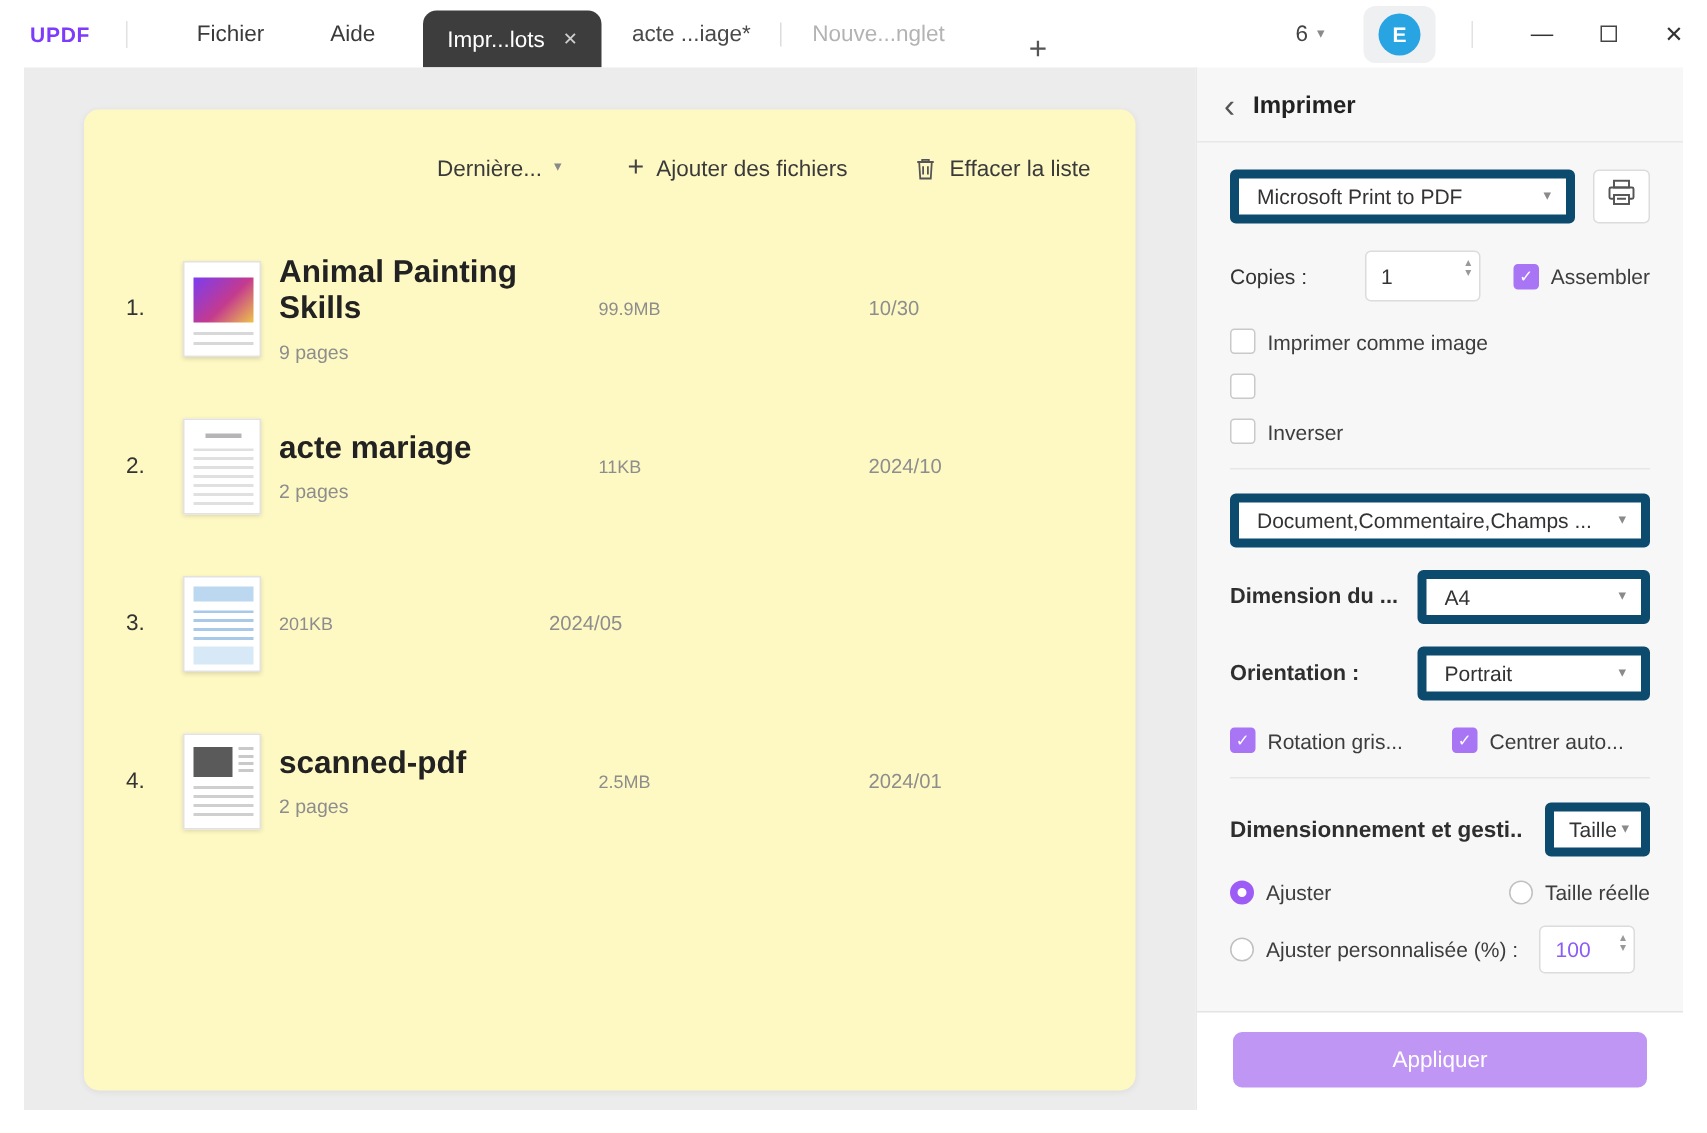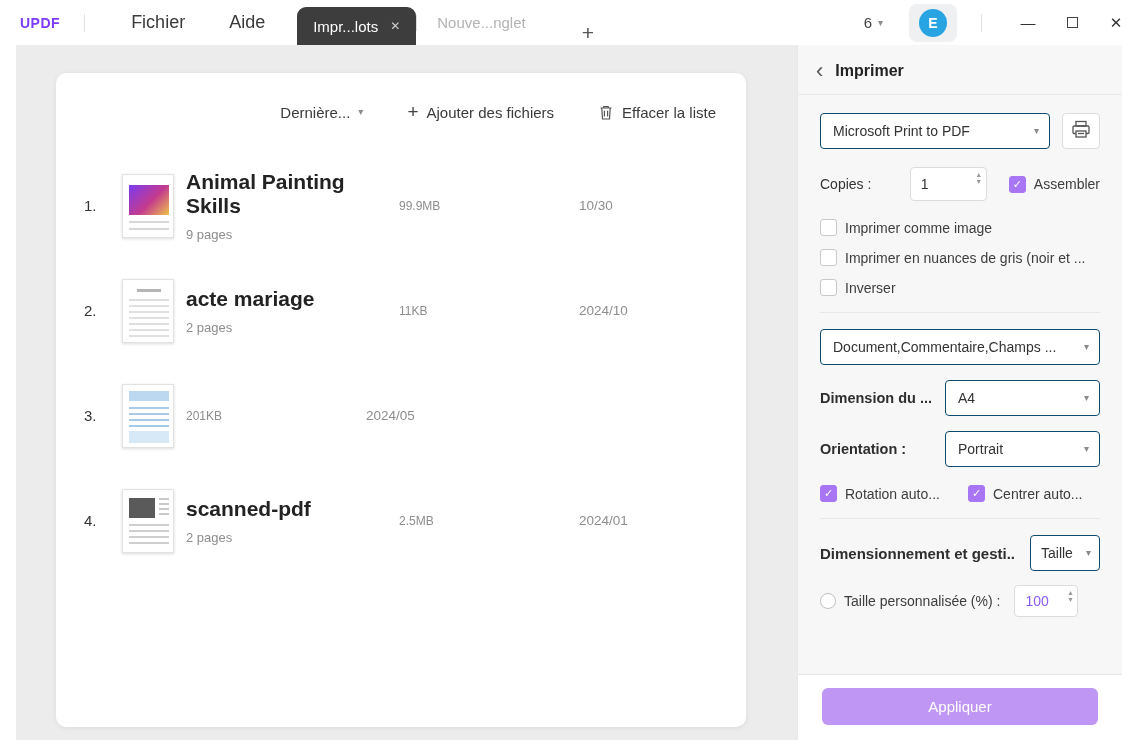--- a/index.html
+++ b/index.html
@@ -5,40 +5,40 @@
   * { margin:0; padding:0; box-sizing:border-box; }
   html,body { width:1138px; height:755px; overflow:hidden; background:#ffffff;
               font-family:"Liberation Sans", sans-serif; color:#333; }
   .app { width:1138px; height:755px; display:flex; flex-direction:column; }
 
   
   .titlebar { height:45px; background:#fff; display:flex; align-items:flex-end; flex:0 0 45px; }
   .tb-inner { display:flex; align-items:center; width:100%; height:45px; }
   .logo { font-weight:800; font-size:14px; color:#7d3bfb; margin-left:20px; letter-spacing:.5px; }
   .vsep { width:1px; height:18px; background:#e2e2e2; margin:0 24px; align-self:center; }
-  .menu-item { font-size:18px; color:#3a3a3a; padding:0 22px; cursor:default; }
+  .menu-item { font-size:15px; color:#3a3a3a; padding:0 22px; cursor:default; }
   .tabs { display:flex; align-items:flex-end; height:45px; margin-left:10px; }
   .tab { display:flex; align-items:center; height:45px; font-size:15px; color:#4a4a4a; padding:0 20px; white-space:nowrap; }
   .tab.active { background:#3d3d3d; color:#fff; border-radius:9px 9px 0 0; height:38px; align-self:flex-end; gap:12px; padding:0 16px; }
   .tab.dim { color:#b3b3b3; }
   .tab-close { font-size:12px; color:#cfcfcf; cursor:pointer; }
   .tab-sep { width:1px; height:16px; background:#dcdcdc; align-self:center; }
   .plus-btn { font-size:21px; color:#555; margin-left:28px; padding:0 8px; }
   .tb-spacer { flex:1; }
   .doc-count { display:flex; align-items:center; gap:6px; font-size:15px; color:#444; margin-right:26px; }
   .caret { font-size:10px; color:#8a8a8a; line-height:1; }
   .avatar-wrap { width:48px; height:38px; background:#eef0f2; border-radius:8px; display:flex; align-items:center; justify-content:center; }
   .avatar { width:28px; height:28px; border-radius:50%; background:#28a4e2; color:#fff; font-size:14px; font-weight:700; display:flex; align-items:center; justify-content:center; }
   .win-btn { width:44px; height:45px; display:flex; align-items:center; justify-content:center; font-size:15px; color:#333; }
   .max-box { width:11px; height:11px; border:1.5px solid #444; }
 
   
   .content { flex:1; display:flex; padding:0 16px 15px 16px; background:#fff; min-height:0; }
   .main-area { flex:1; background:#ececec; display:flex; min-width:0; }
-  .card { flex:1; background:#ffffff; border-radius:10px; margin:28px 51px 13px 40px;
+  .card { flex:1; background:#fef9c3; border-radius:10px; margin:28px 40px 13px 40px;
           box-shadow:0 1px 5px rgba(0,0,0,.07); padding:20px 28px; display:flex; flex-direction:column; overflow:hidden; }
 
   .card-toolbar { display:flex; justify-content:flex-end; align-items:center; gap:44px; padding:8px 2px 16px 0; }
   .tool { display:flex; align-items:center; gap:8px; font-size:15px; color:#3a3a3a; cursor:default; }
   .tool .plus { font-size:19px; color:#444; }
   .tool svg { display:block; }
 
   .file-list { margin-top:14px; }
   .file-row { display:flex; align-items:center; height:105px; }
   .f-index { width:38px; font-size:15px; color:#333; }
@@ -67,21 +67,21 @@
   .f-size { width:180px; font-size:12px; color:#8d8d8d; }
   .f-date { font-size:13.5px; color:#8d8d8d; }
 
   
   .panel { width:325px; flex:0 0 325px; background:#f7f7f8; border-left:1px solid #e8e8e8; display:flex; flex-direction:column; }
   .panel-header { display:flex; align-items:center; gap:12px; padding:17px 22px 14px 18px; border-bottom:1px solid #e8e8e8; }
   .back-chev { font-size:22px; color:#555; line-height:14px; }
   .panel-title { font-size:16px; font-weight:700; color:#222; }
   .panel-body { flex:1; padding:18px 22px 0 22px; overflow:hidden; }
 
-  .select { background:#fff; border:1px solid #0c4a6e; border-radius:4px; height:36px;
+  .select { background:#fff; border:6px solid #0c4a6e; border-radius:4px; height:36px;
             display:flex; align-items:center; justify-content:space-between; padding:0 10px 0 12px;
             font-size:14px; color:#333; white-space:nowrap; overflow:hidden; }
   .select .txt { overflow:hidden; text-overflow:ellipsis; }
   .printer-row { display:flex; gap:12px; align-items:center; }
   .printer-row .select { flex:1; }
   .icon-btn { width:38px; height:36px; background:#fff; border:1px solid #dcdcdc; border-radius:4px;
               display:flex; align-items:center; justify-content:center; }
 
   .copies-row { display:flex; align-items:center; margin-top:18px; }
   .copies-label { font-size:14px; color:#333; width:93px; }
@@ -130,20 +130,23 @@
       <div class="logo">UPDF</div>
       <div class="vsep"></div>
       <div class="menu-item">Fichier</div>
       <div class="menu-item">Aide</div>
 
       <div class="tabs">
         <div class="tab active">
           <span>Impr...lots</span>
           <span class="tab-close">✕</span>
         </div>
+        <div class="tab">
+          <span>acte ...iage*</span>
+        </div>
         <div class="tab-sep"></div>
         <div class="tab dim">
           <span>Nouve...nglet</span>
         </div>
         <div class="plus-btn">+</div>
       </div>
 
       <div class="tb-spacer"></div>
 
       <div class="doc-count">
@@ -285,21 +288,20 @@
           </div>
         </div>
 
         <div class="opt-list">
           <div class="cb-item">
             <span class="cb"></span>
             <span>Imprimer comme image</span>
           </div>
           <div class="cb-item">
             <span class="cb"></span>
-            <span>Imprimer en nuances de gris (noir et ...</span>
           </div>
           <div class="cb-item">
             <span class="cb"></span>
             <span>Inverser</span>
           </div>
         </div>
 
         <div class="divider"></div>
 
         <div class="select">
@@ -321,45 +323,55 @@
             <span class="txt">Portrait</span>
             <span class="caret">▾</span>
           </div>
         </div>
 
         <div class="auto-row">
           <div class="cb-item">
             <span class="cb checked">
                 <span>✓</span>
               </span>
-            <span>Rotation auto...</span>
+            <span>Rotation gris...</span>
           </div>
           <div class="cb-item">
             <span class="cb checked">
                 <span>✓</span>
               </span>
             <span>Centrer auto...</span>
           </div>
         </div>
 
         <div class="divider"></div>
 
         <div class="setting-row" style="margin-top:0;">
           <span class="setting-label" style="font-size:15px;">Dimensionnement et gesti..</span>
           <div class="select w70">
             <span class="txt">Taille</span>
             <span class="caret">▾</span>
           </div>
         </div>
 
+        <div class="radio-row spread">
+          <div class="radio-item">
+            <span class="radio selected"></span>
+            <span>Ajuster</span>
+          </div>
+          <div class="radio-item">
+            <span class="radio"></span>
+            <span>Taille réelle</span>
+          </div>
+        </div>
 
         <div class="scale-row">
           <div class="radio-item">
             <span class="radio"></span>
-            <span>Taille personnalisée (%) :</span>
+            <span>Ajuster personnalisée (%) :</span>
           </div>
           <div class="num-input">
             <input disabled="" value="100" style="">
             <div class="spinners">
               <span>▴</span>
               <span>▾</span>
             </div>
           </div>
         </div>
 

